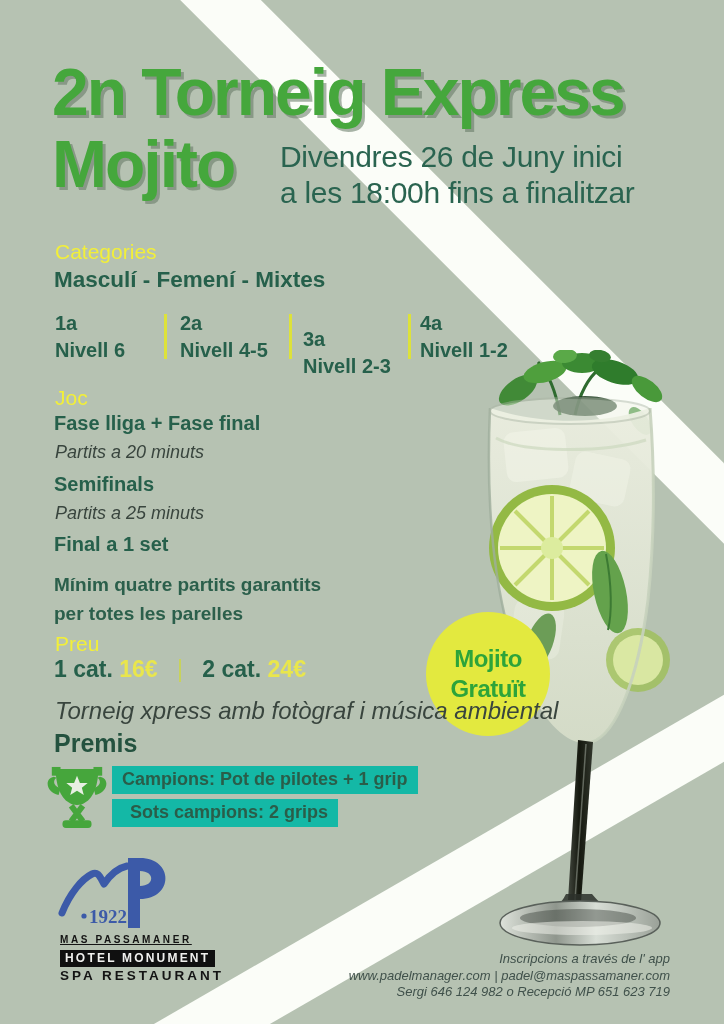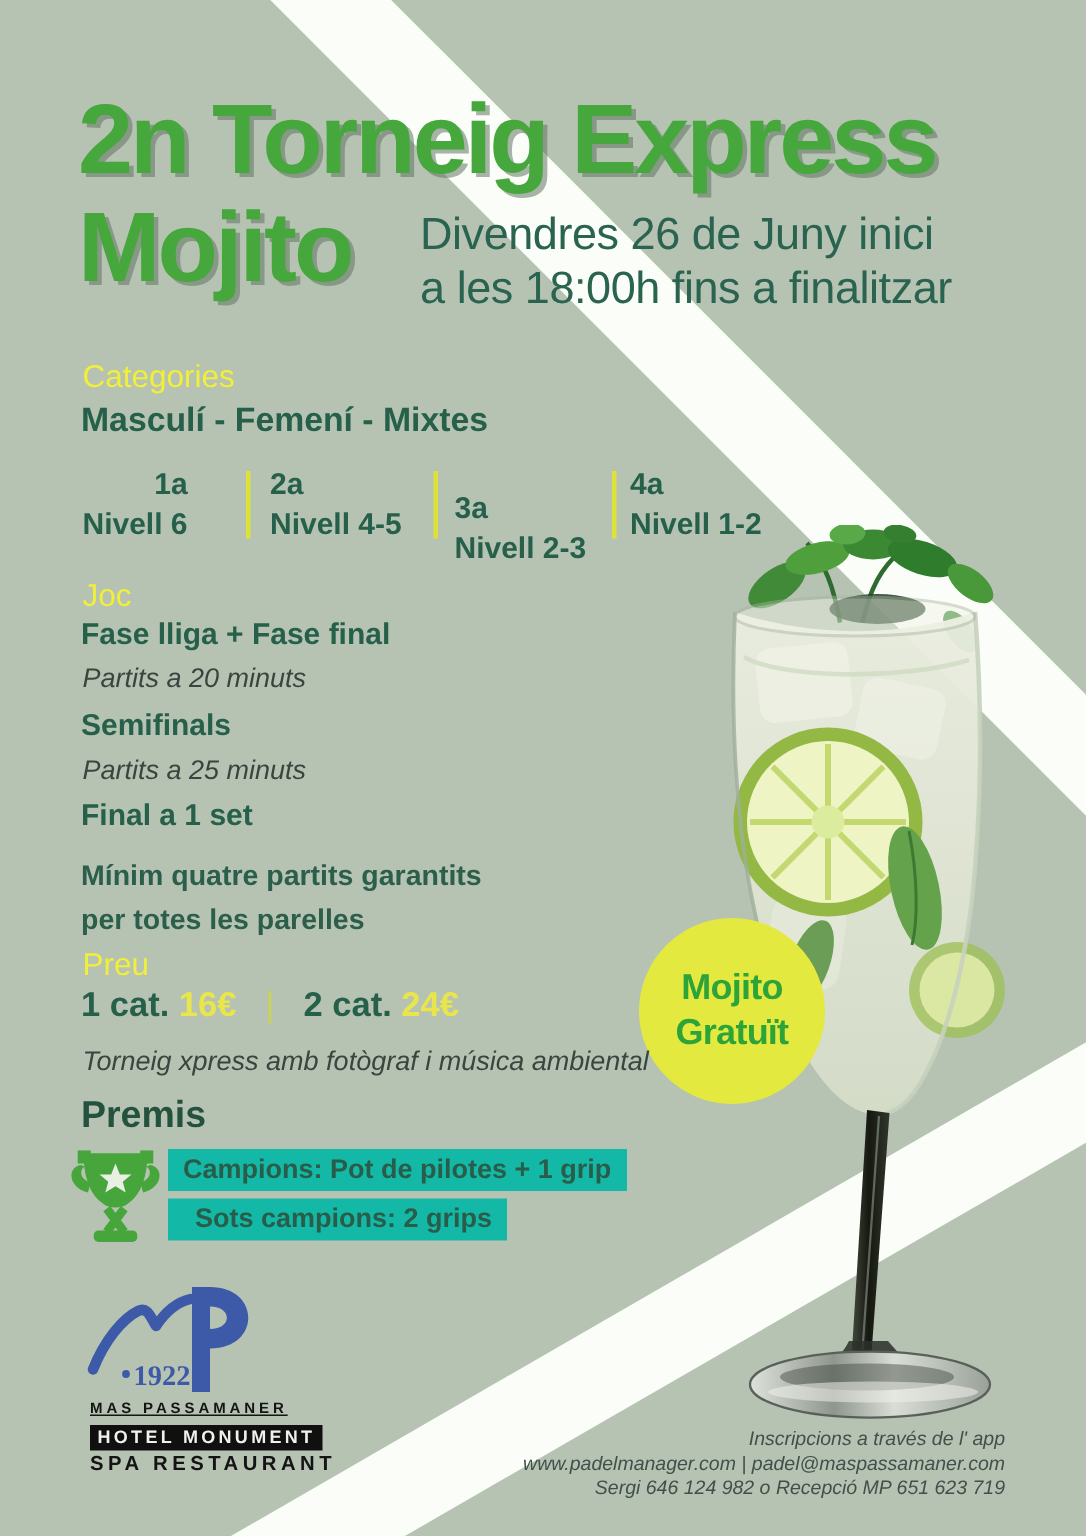--- a/index.html
+++ b/index.html
@@ -30,21 +30,21 @@
   .lbl-categories{left:55px;top:240px;} .lbl-joc{left:55px;top:386px;} .lbl-preu{left:55px;top:632px;}
   .genders{left:54px;top:267px;font-size:22.5px;font-weight:700;color:#26604b;}
   .catcol{top:310px;font-size:20px;font-weight:700;color:#26604b;line-height:27px;}
   .catcol .lv{font-weight:700;}
   .catdiv{top:314px;width:3px;height:45px;background:#dde23a;z-index:4;position:absolute;}
   .jt{font-size:20px;font-weight:700;color:#26604b;}
   .ji{font-size:18px;font-style:italic;color:#39453e;}
   .minim{left:54px;top:570px;font-size:19px;font-weight:700;color:#2b5f4b;line-height:29px;}
   .preurow{left:54px;top:656px;font-size:23px;font-weight:700;color:#26604b;}
   .price{color:#e9e64c;} .pipe{color:#c9d358;font-weight:400;margin:0 13px;}
-  .preunote{left:55px;top:697px;font-size:18px;font-style:italic;color:#39453e;}
+  .preunote{left:55px;top:697px;font-size:24px;font-style:italic;color:#39453e;}
   .premis{left:54px;top:729px;font-size:25px;font-weight:700;color:#24523f;}
   .trophy{position:absolute;left:46px;top:763px;z-index:4;}
   .prize{position:absolute;left:112px;background:#14b8a6;color:#2a5d49;font-size:18px;
     font-weight:700;padding:3px 10px 4px;z-index:4;white-space:nowrap;}
   .prize1{top:766px;} .prize2{top:799px;padding-left:18px;}
   
   .mplogo{position:absolute;left:58px;top:853px;z-index:4;}
   .logoline{position:absolute;left:60px;z-index:4;color:#141414;font-weight:700;white-space:nowrap;}
   .logo1{top:934px;font-size:10px;letter-spacing:2.6px;text-decoration:underline;}
   .logo2{top:950px;font-size:12px;letter-spacing:2.2px;background:#101010;color:#f0f0ee;padding:1px 5px 2px;}
@@ -143,21 +143,21 @@
   <div class="txt title title1">2n Torneig Express</div>
   <div class="txt title title2">Mojito</div>
   <div class="txt date">
     <div>Divendres 26 de Juny inici</div>
     <div>a les 18:00h fins a finalitzar</div>
   </div>
 
   <div class="txt seclabel lbl-categories">Categories</div>
   <div class="txt genders">Masculí - Femení - Mixtes</div>
 
-  <div class="txt catcol" style="left:55px;text-align:right;">
+  <div class="txt catcol" style="left:55px;">
     <div>1a</div>
     <div class="lv">Nivell 6</div>
   </div>
   <div class="catdiv" style="left:164px;"></div>
   <div class="txt catcol" style="left:180px;">
     <div>2a</div>
     <div class="lv">Nivell 4-5</div>
   </div>
   <div class="catdiv" style="left:289px;"></div>
   <div class="txt catcol" style="left:303px;margin-top:16px;">

